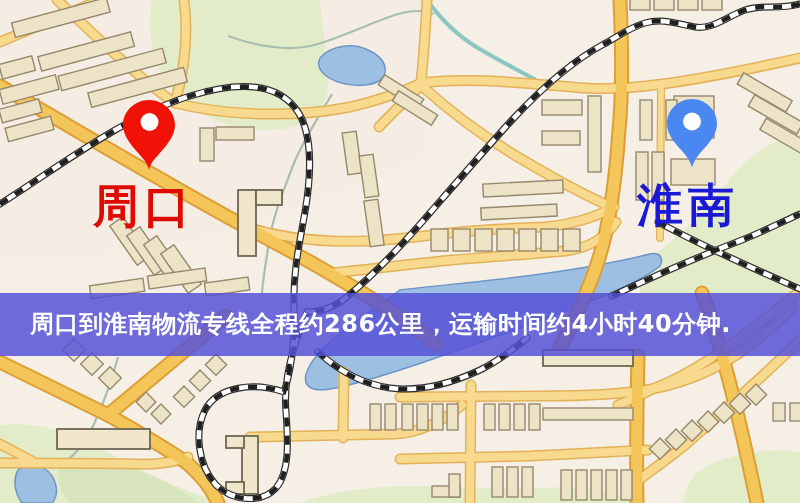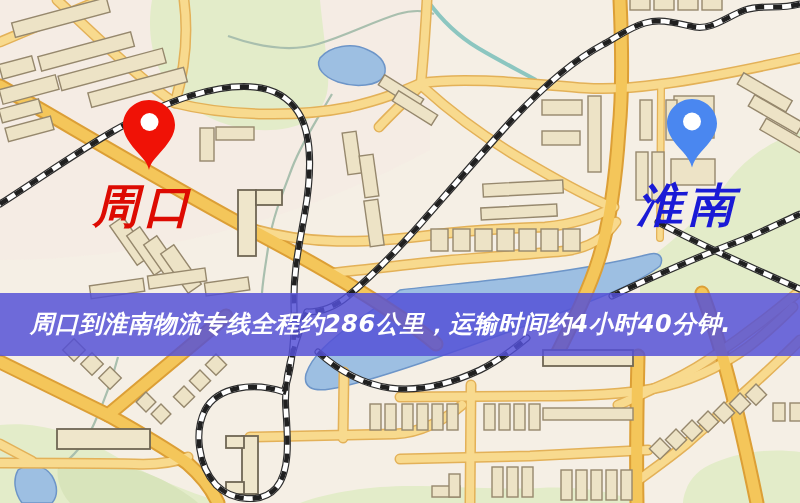--- a/index.html
+++ b/index.html
@@ -1,16 +1,16 @@
 <!DOCTYPE html>
 <html><head>
 <meta charset="utf-8">
 <style>
   html,body{margin:0;padding:0;background:#ffffff;}
-  .stage{position:relative;width:800px;height:503px;overflow:hidden;font-family:"DejaVu Sans",sans-serif;font-style:italic;}
+  .stage{position:relative;width:800px;height:503px;overflow:hidden;font-family:"DejaVu Sans",sans-serif;}
   svg{display:block;}
   svg text{font-family:"DejaVu Sans",sans-serif;}
   
   .b{fill:#ede3c6;stroke:#96886d;stroke-width:1.4;}
   .bd{fill:#efe6cb;stroke:#6f6654;stroke-width:1.8;}
   
   .rc{fill:none;stroke:#e3b158;stroke-width:11;stroke-linecap:round;stroke-linejoin:round;}
   .rf{fill:none;stroke:#f8da8e;stroke-width:8;stroke-linecap:round;stroke-linejoin:round;}
   
   .mc{fill:none;stroke:#dc9f36;stroke-width:15;stroke-linecap:round;stroke-linejoin:round;}

